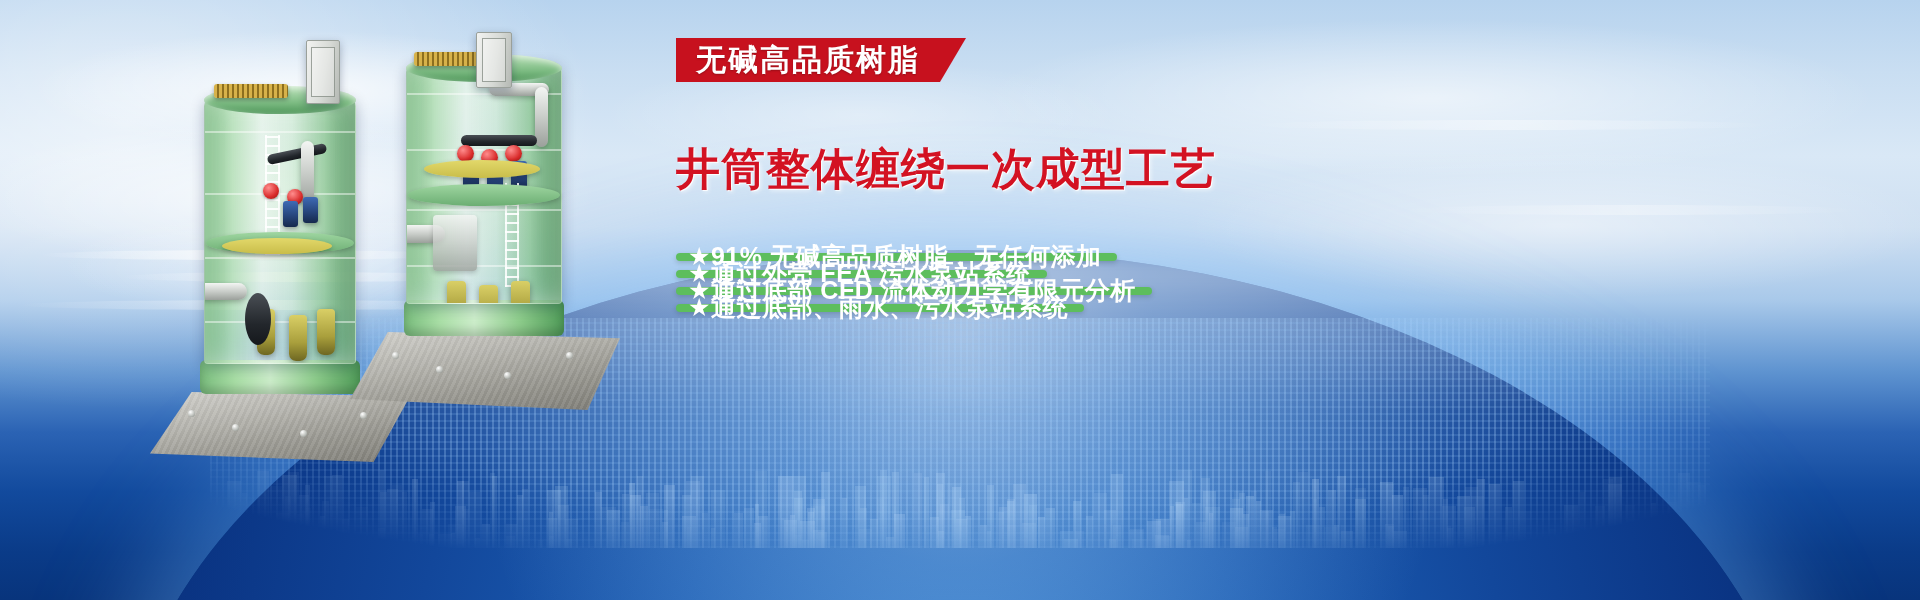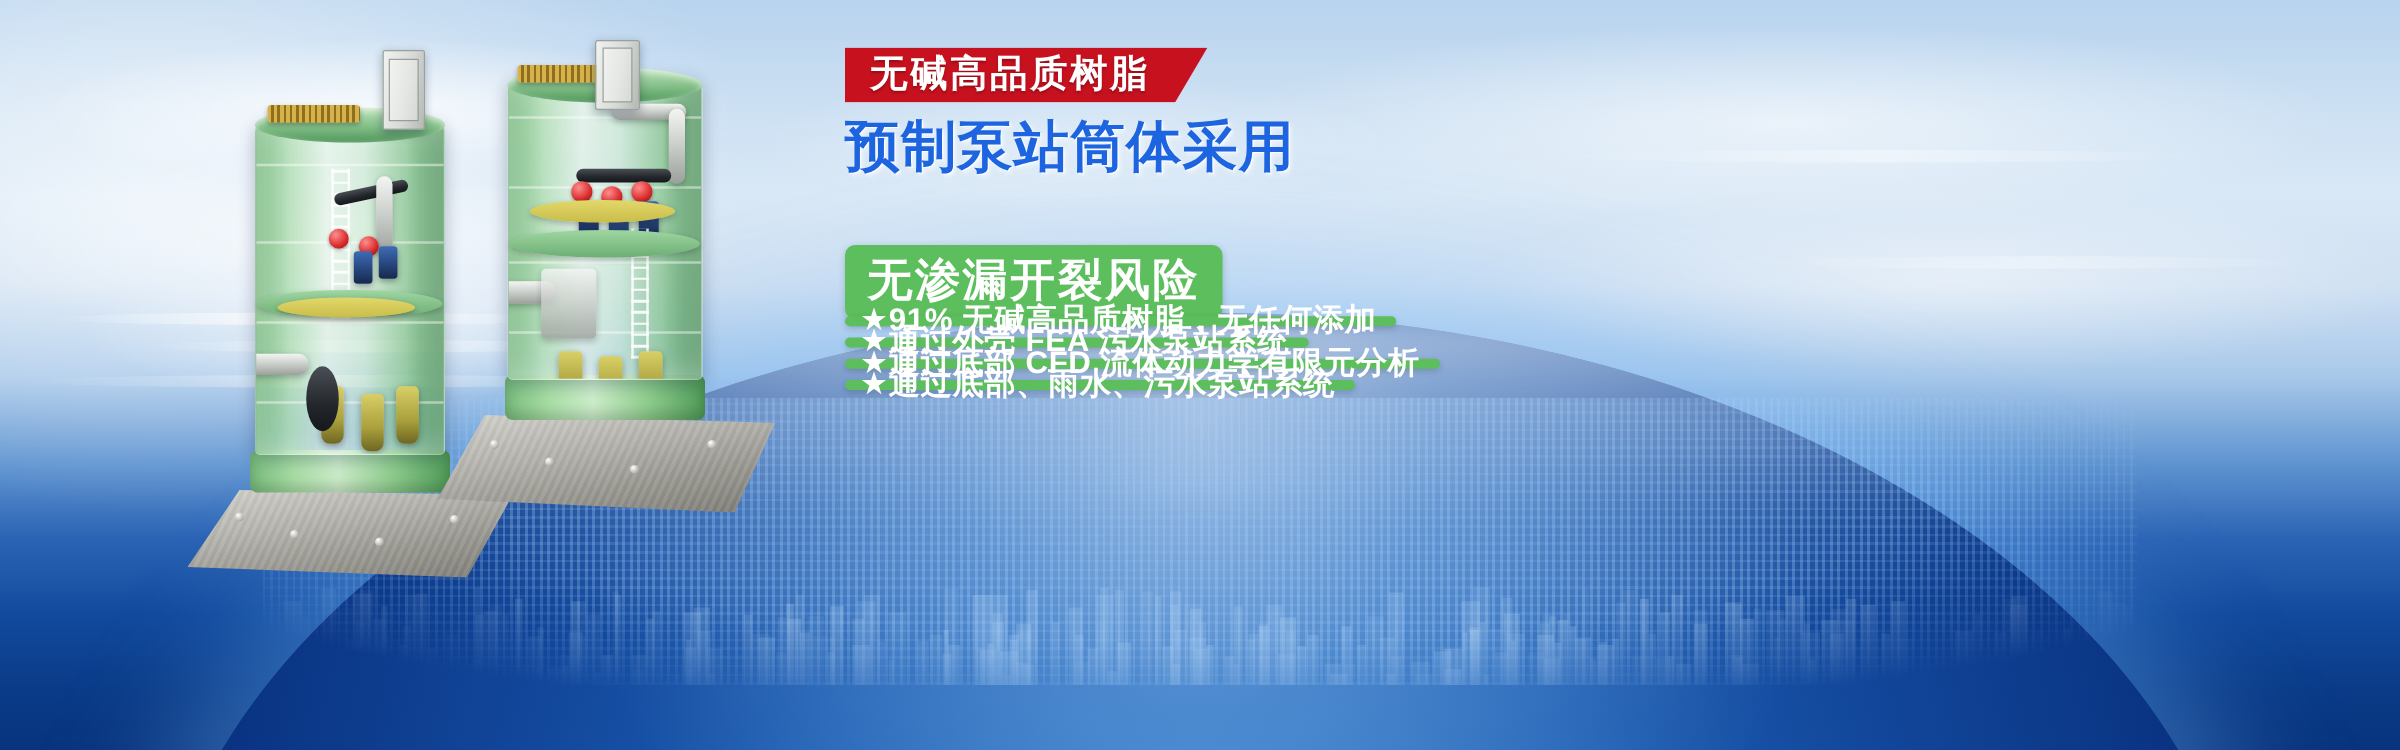--- a/index.html
+++ b/index.html
@@ -573,24 +573,23 @@
     <div class="bolt" style="left:392px; top:352px;"></div>
     <div class="bolt" style="left:436px; top:366px;"></div>
     <div class="bolt" style="left:504px; top:372px;"></div>
     <div class="bolt" style="left:566px; top:352px;"></div>
   </div>
 
   <div class="panel">
 
     <div class="tag">无碱高品质树脂</div>
 
-    <div class="h-blue">预制泵站筒体采用</div>
-
-
-    <div class="badge">无渗漏开裂风险</div>
+
+    <div class="h-red">井筒整体缠绕一次成型工艺</div>
+
 
     <div class="bullets">
       <div class="bullet-row"><span class="bullet">★91% 无碱高品质树脂，无任何添加</span></div>
       <div class="bullet-row"><span class="bullet">★通过外壳 FEA 污水泵站系统</span></div>
       <div class="bullet-row"><span class="bullet">★通过底部 CFD 流体动力学有限元分析</span></div>
       <div class="bullet-row"><span class="bullet">★通过底部、雨水、污水泵站系统</span></div>
     </div>
 
   </div>
 </div>

